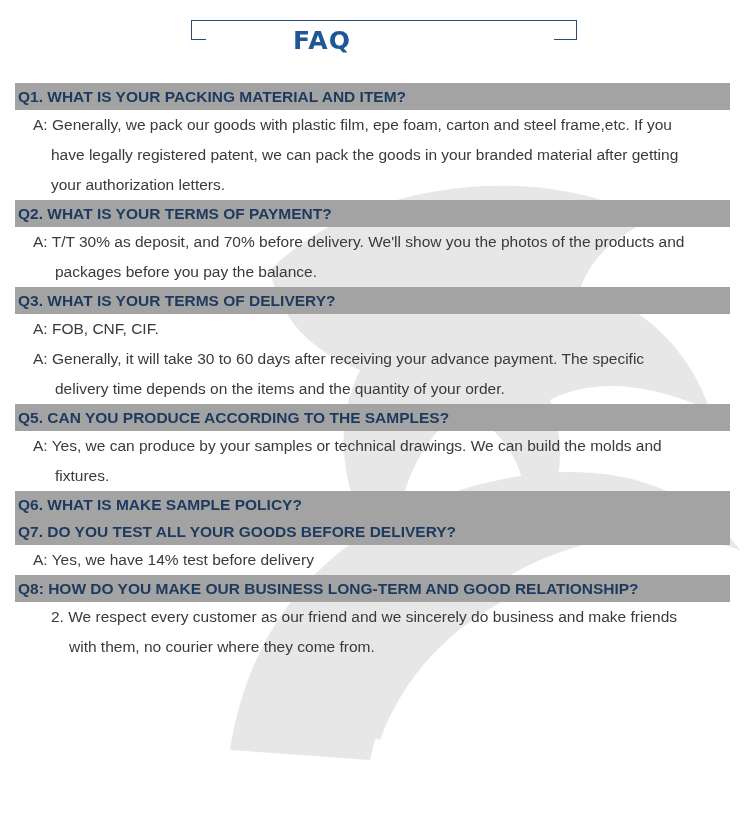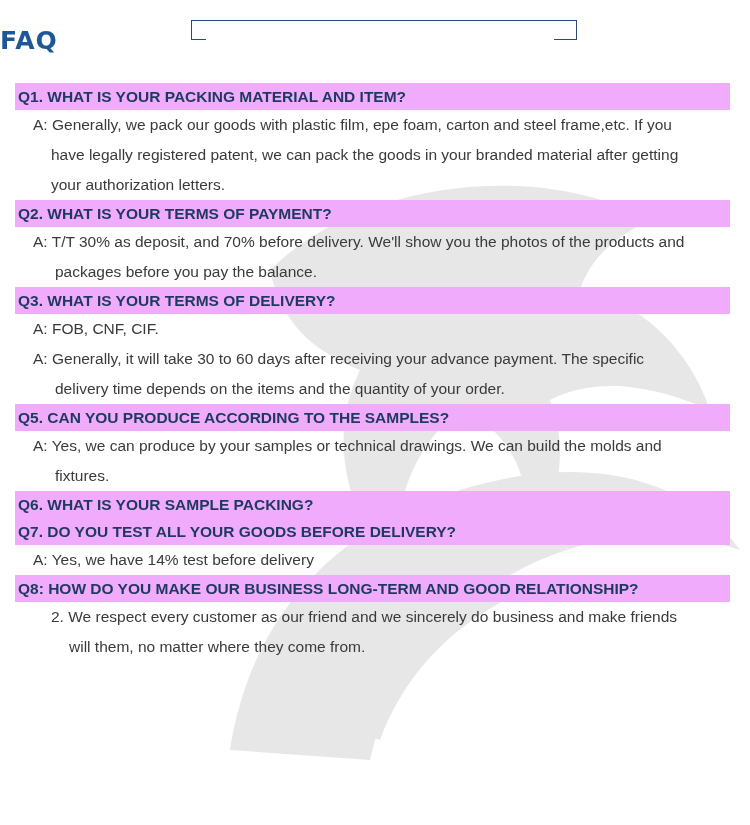--- a/index.html
+++ b/index.html
@@ -1,26 +1,26 @@
 <!DOCTYPE html>
 <html><head>
 <meta charset="utf-8">
 <style>
   html, body { margin: 0; padding: 0; background: #ffffff; }
   body { width: 750px; height: 825px; position: relative; overflow: hidden; font-family: "Liberation Sans", sans-serif; }
   .header { position: absolute; left: 0; top: 0; width: 750px; height: 70px; }
   .bracket { position: absolute; left: 192px; top: 20px; width: 384px; height: 19px; border-top: 1px solid #2a4a72; }
   .bracket .l { position: absolute; left: -1px; top: -1px; width: 14px; height: 19px; border-left: 1px solid #2a4a72; border-bottom: 1px solid #2a4a72; }
   .bracket .r { position: absolute; right: -1px; top: -1px; width: 22px; height: 19px; border-right: 1px solid #2a4a72; border-bottom: 1px solid #2a4a72; }
-  .title { position: absolute; left: 0; width: 644px; top: 26px; font-size: 25px; font-weight: bold; color: #1f5796; letter-spacing: 1px; font-family: "DejaVu Sans", sans-serif; }
+  .title { position: absolute; left: 0; width: 644px; top: 26px; text-align: center; font-size: 25px; font-weight: bold; color: #1f5796; letter-spacing: 1px; font-family: "DejaVu Sans", sans-serif; }
 
   .watermark { position: absolute; left: 210px; top: 150px; width: 540px; height: 620px; opacity: 0.09; pointer-events: none; }
 
   .faq { position: absolute; left: 0; top: 83px; width: 750px; }
-  .q { margin-left: 15px; width: 715px; height: 27px; background: #f0abfc; color: #1d3a5e; font-weight: bold; font-size: 15.5px; line-height: 27px; padding-left: 3px; box-sizing: border-box; position: relative; }
+  .q { margin-left: 15px; width: 715px; height: 27px; background: #a3a3a3; color: #1d3a5e; font-weight: bold; font-size: 15.5px; line-height: 27px; padding-left: 3px; box-sizing: border-box; position: relative; }
   .a { color: #3a3a3a; font-size: 15.5px; line-height: 30px; padding-left: 33px; position: relative; }
   .a .line { display: block; white-space: nowrap; }
   .indent1 { padding-left: 18px; }
   .indent2 { padding-left: 22px; }
   .indent3 { padding-left: 36px; }
 </style>
 </head>
 <body>
 
 <div class="header">
@@ -61,25 +61,25 @@
     <span class="line">A: Generally, it will take 30 to 60 days after receiving your advance payment. The specific</span>
     <span class="line indent2">delivery time depends on the items and the quantity of your order.</span>
   </div>
 
   <div class="q">Q5. CAN YOU PRODUCE ACCORDING TO THE SAMPLES?</div>
   <div class="a">
     <span class="line">A: Yes, we can produce by your samples or technical drawings. We can build the molds and</span>
     <span class="line indent2">fixtures.</span>
   </div>
 
-  <div class="q">Q6. WHAT IS YOUR SAMPLE PACKING?</div>
+  <div class="q">Q6. WHAT IS MAKE SAMPLE POLICY?</div>
 
   <div class="q">Q7. DO YOU TEST ALL YOUR GOODS BEFORE DELIVERY?</div>
   <div class="a">
     <span class="line">A: Yes, we have 14% test before delivery</span>
   </div>
 
   <div class="q">Q8: HOW DO YOU MAKE OUR BUSINESS LONG-TERM AND GOOD RELATIONSHIP?</div>
   <div class="a">
     <span class="line indent1">2. We respect every customer as our friend and we sincerely do business and make friends</span>
-    <span class="line indent3">will them, no matter where they come from.</span>
+    <span class="line indent3">with them, no courier where they come from.</span>
   </div>
 </div>
 
 </body></html>

